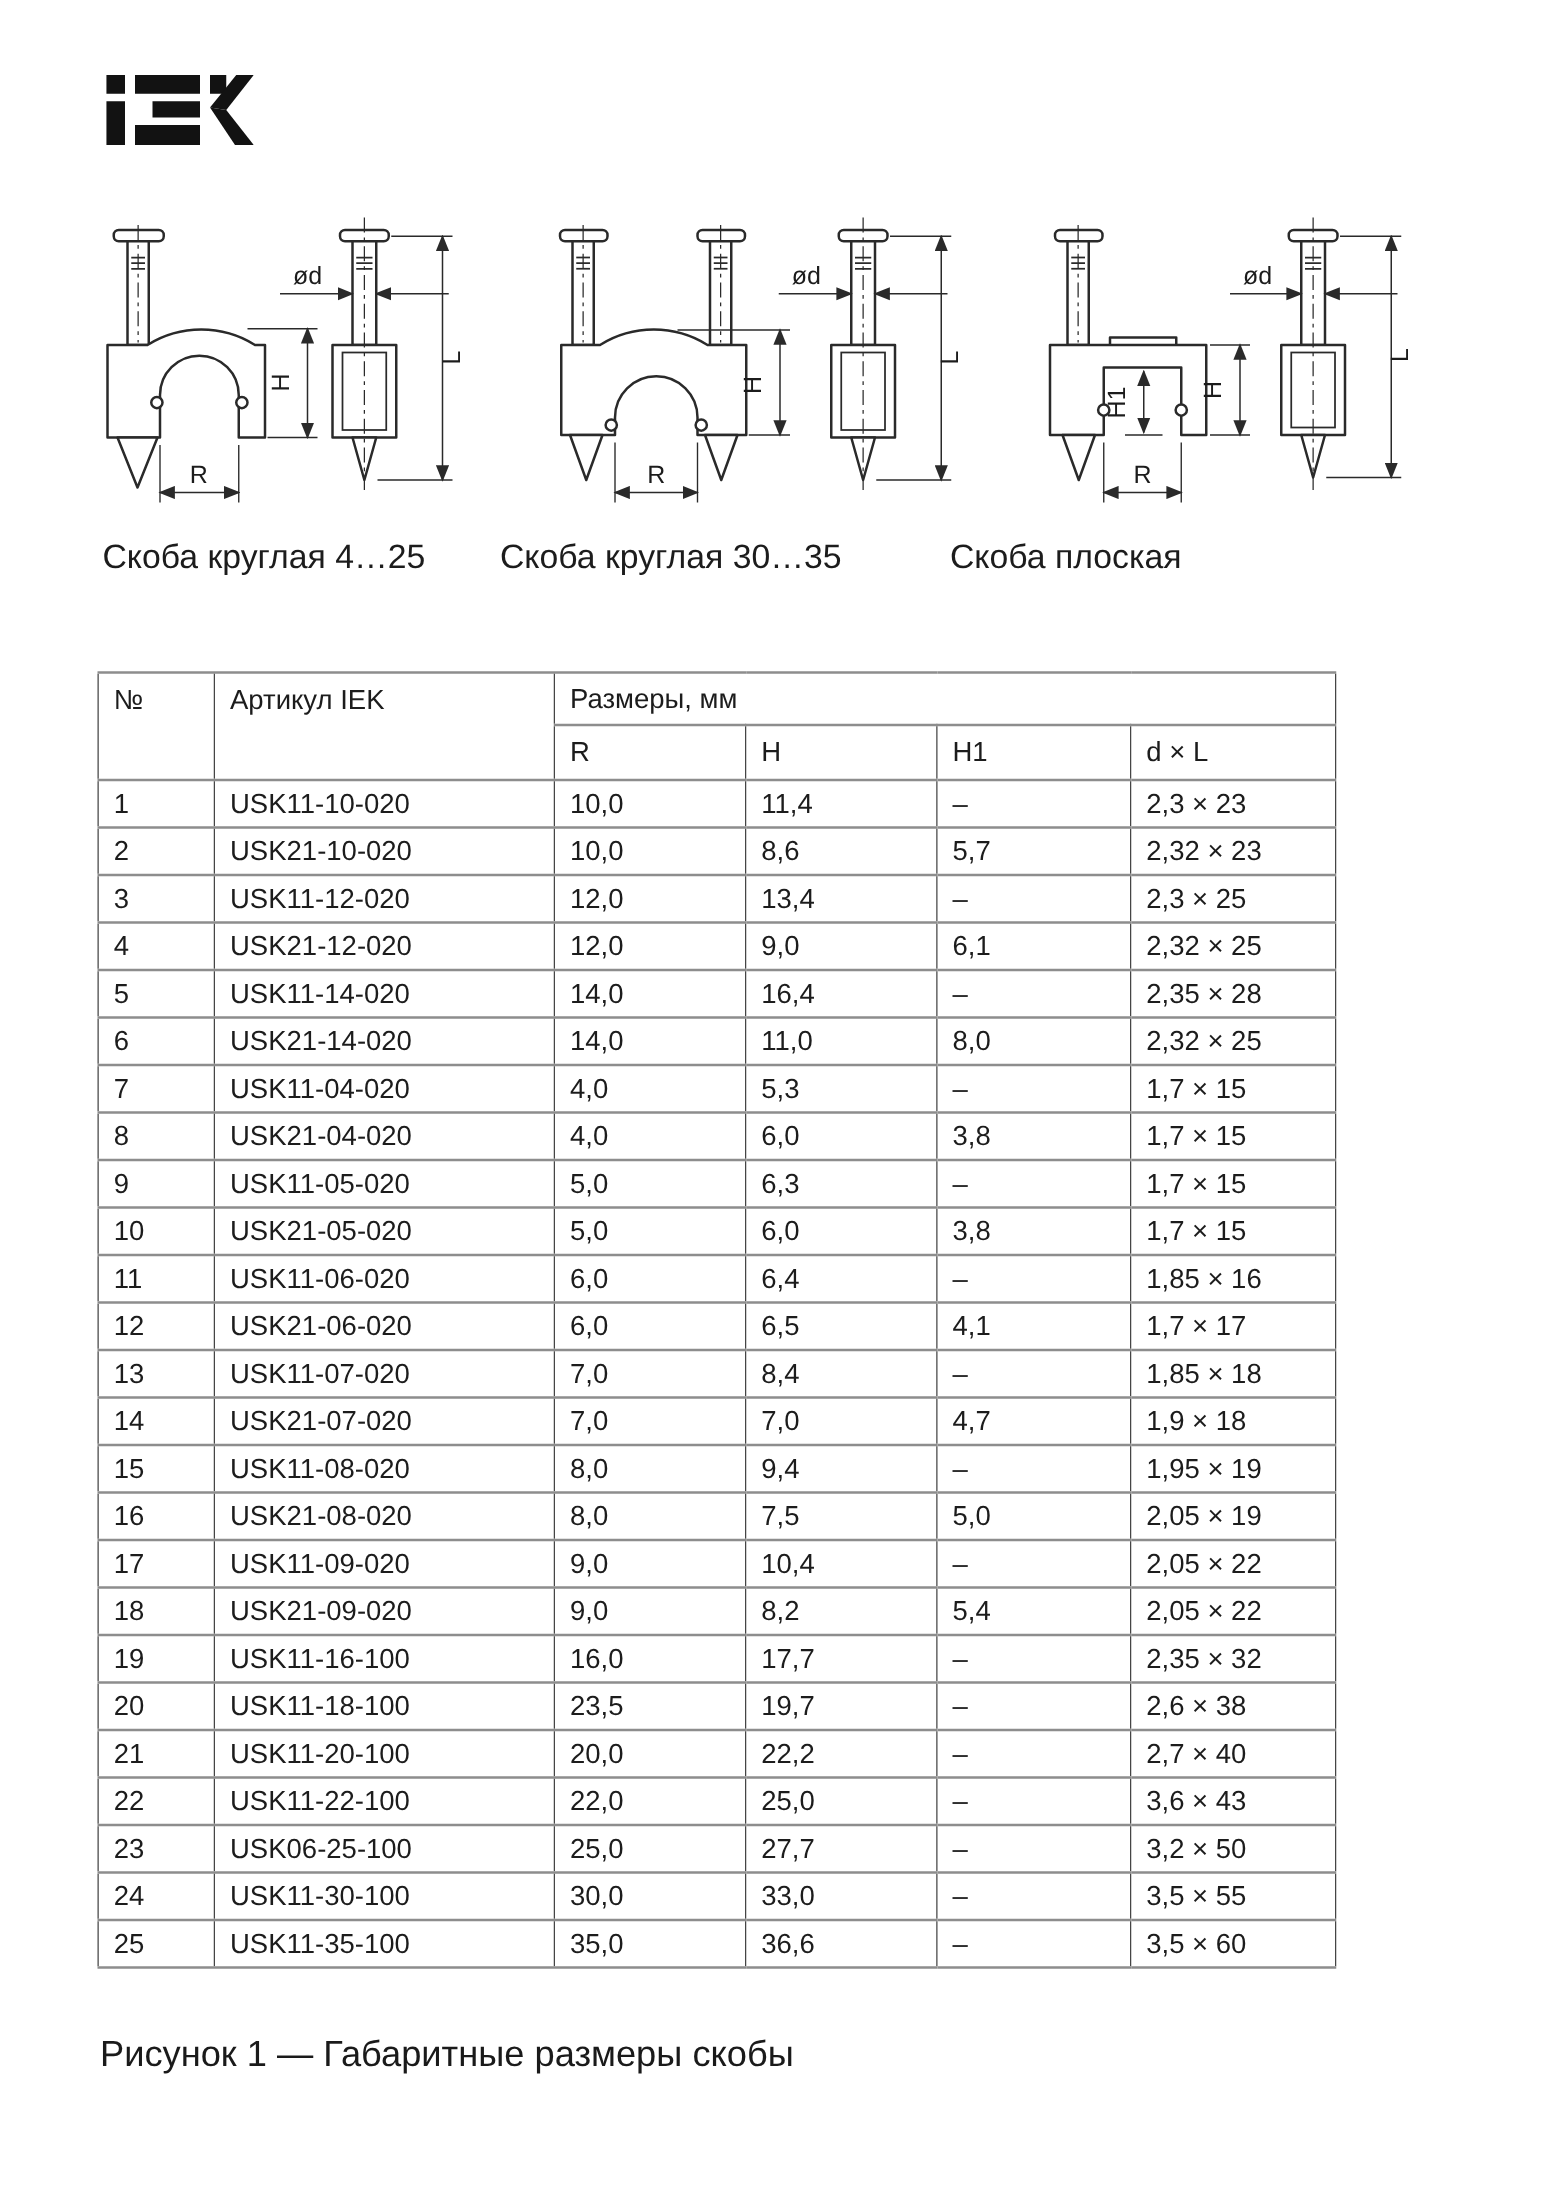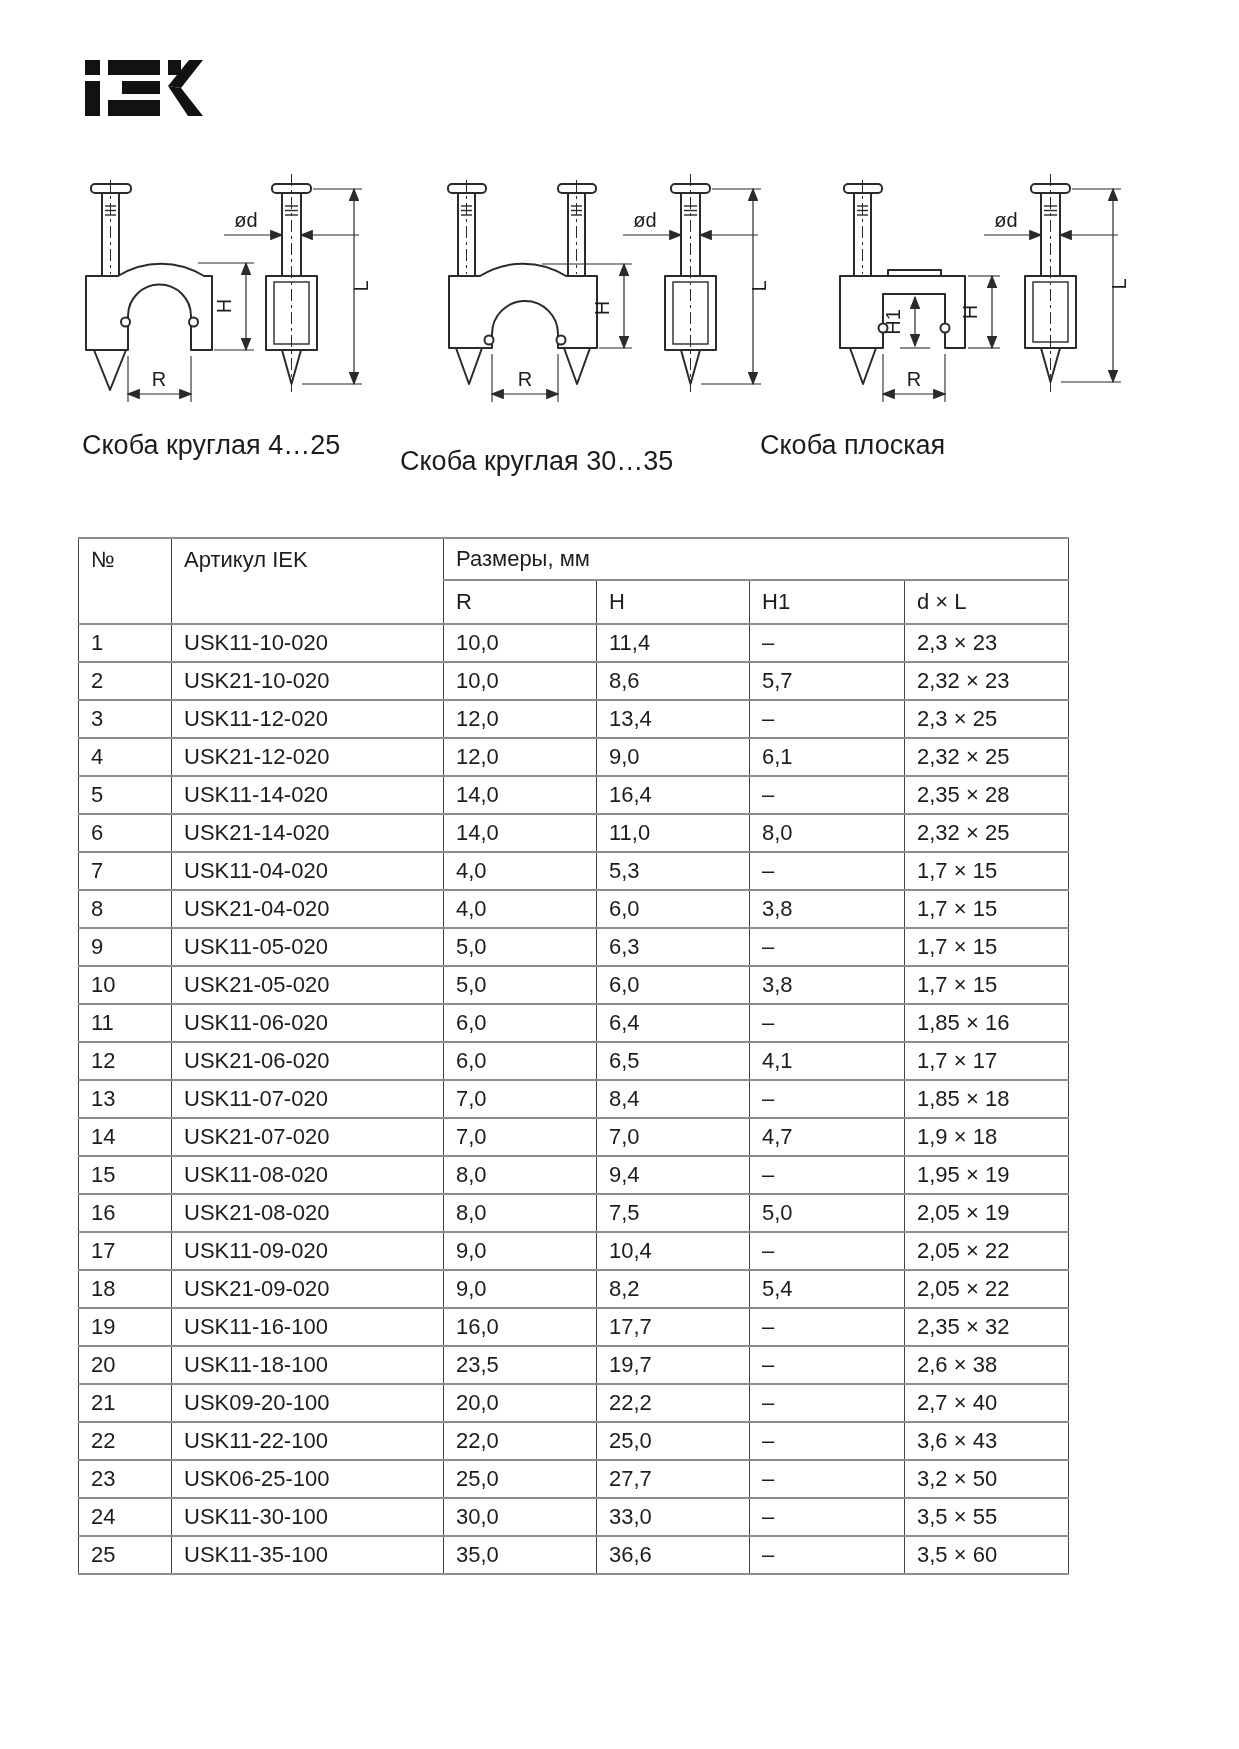--- a/index.html
+++ b/index.html
@@ -2,21 +2,21 @@
 <html><head>
 <meta charset="utf-8">
 <style>
   html,body{margin:0;padding:0;background:#ffffff;}
   .page{position:relative;width:1239px;height:1749px;background:#fff;overflow:hidden;
         font-family:"Liberation Sans","DejaVu Sans",sans-serif;color:#1c1c1c;}
   .logo{position:absolute;left:85px;top:60px;width:118px;height:56px;}
   .drawing{position:absolute;top:156px;}
   .d1{left:78px;}  .d2{left:392px;}  .d3{left:788px;}
   .caption{position:absolute;top:430px;font-size:27px;color:#1c1c1c;white-space:nowrap;}
-  .cap1{left:82px;} .cap2{left:400px;margin-top:16px;} .cap3{left:760px;}
+  .cap1{left:82px;} .cap2{left:400px;} .cap3{left:760px;}
   svg .part{fill:#ffffff;stroke:#2a2a2a;stroke-width:2;stroke-linejoin:round;}
   svg .thin{fill:none;stroke:#2a2a2a;stroke-width:1.4;}
   svg .dim{fill:none;stroke:#2a2a2a;stroke-width:1.2;}
   svg .ext{fill:none;stroke:#2a2a2a;stroke-width:1.1;}
   svg .cl{fill:none;stroke:#2a2a2a;stroke-width:1;stroke-dasharray:12 4 3 4;}
   svg .lbl{fill:#1c1c1c;font-family:"Liberation Sans","DejaVu Sans",sans-serif;font-size:20px;}
   .dims{position:absolute;left:78px;top:537px;width:990px;border-collapse:collapse;table-layout:fixed;}
   .dims th,.dims td{border-left:1px solid #454545;border-right:1px solid #454545;
       border-top:2px solid #8d8d8d;border-bottom:2px solid #8d8d8d;
       font-weight:400;text-align:left;font-size:22px;padding:0 4px 0 12px;
@@ -403,21 +403,21 @@
       <td>20</td>
       <td>USK11-18-100</td>
       <td>23,5</td>
       <td>19,7</td>
       <td>–</td>
       <td>2,6 × 38</td>
     </tr>
 
     <tr>
       <td>21</td>
-      <td>USK09-20-100</td>
+      <td>USK11-20-100</td>
       <td>20,0</td>
       <td>22,2</td>
       <td>–</td>
       <td>2,7 × 40</td>
     </tr>
 
     <tr>
       <td>22</td>
       <td>USK11-22-100</td>
       <td>22,0</td>
@@ -448,14 +448,15 @@
       <td>25</td>
       <td>USK11-35-100</td>
       <td>35,0</td>
       <td>36,6</td>
       <td>–</td>
       <td>3,5 × 60</td>
     </tr>
   </tbody>
   </table>
 
+  <div class="figcap">Рисунок 1 — Габаритные размеры скобы</div>
 
 </div>
 
 </body></html>

